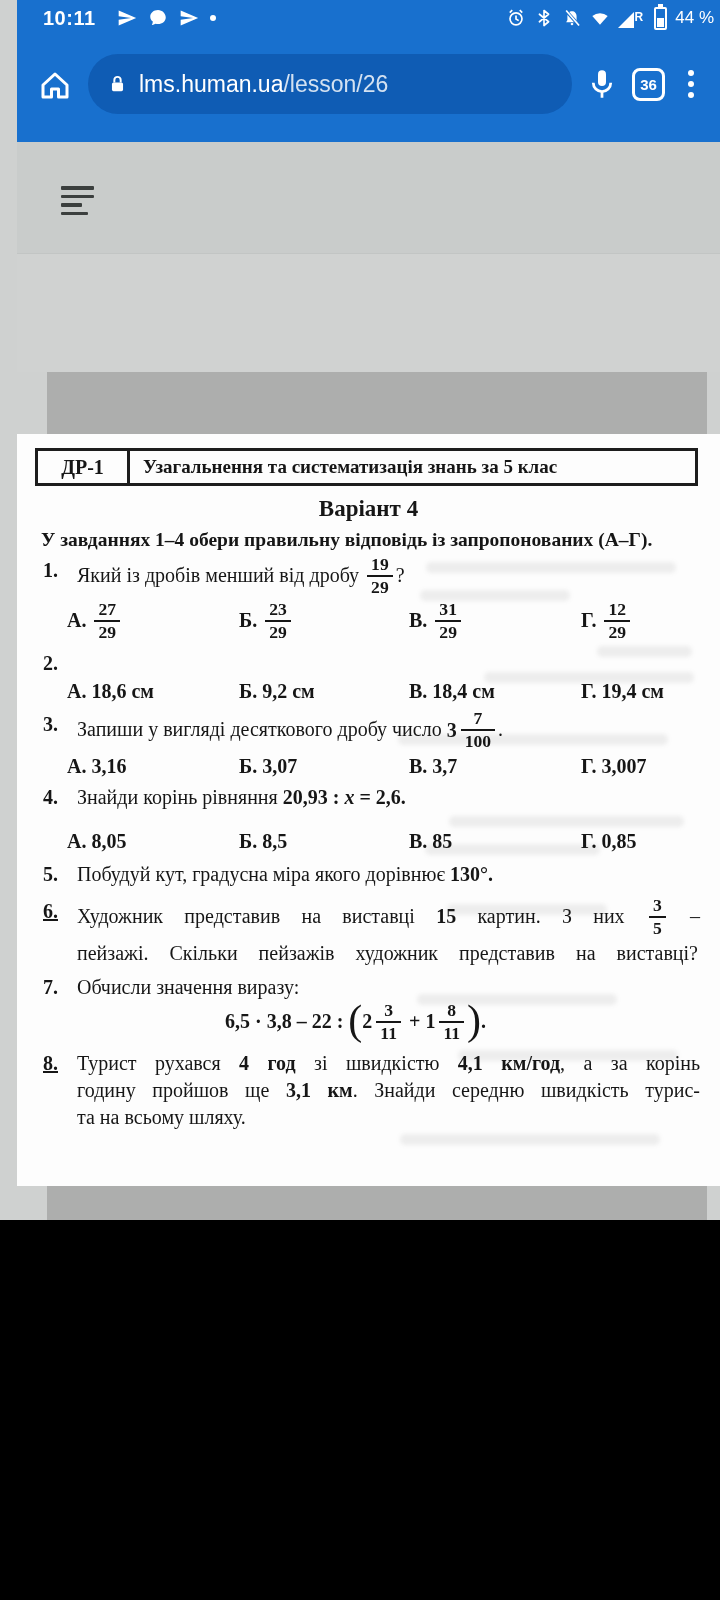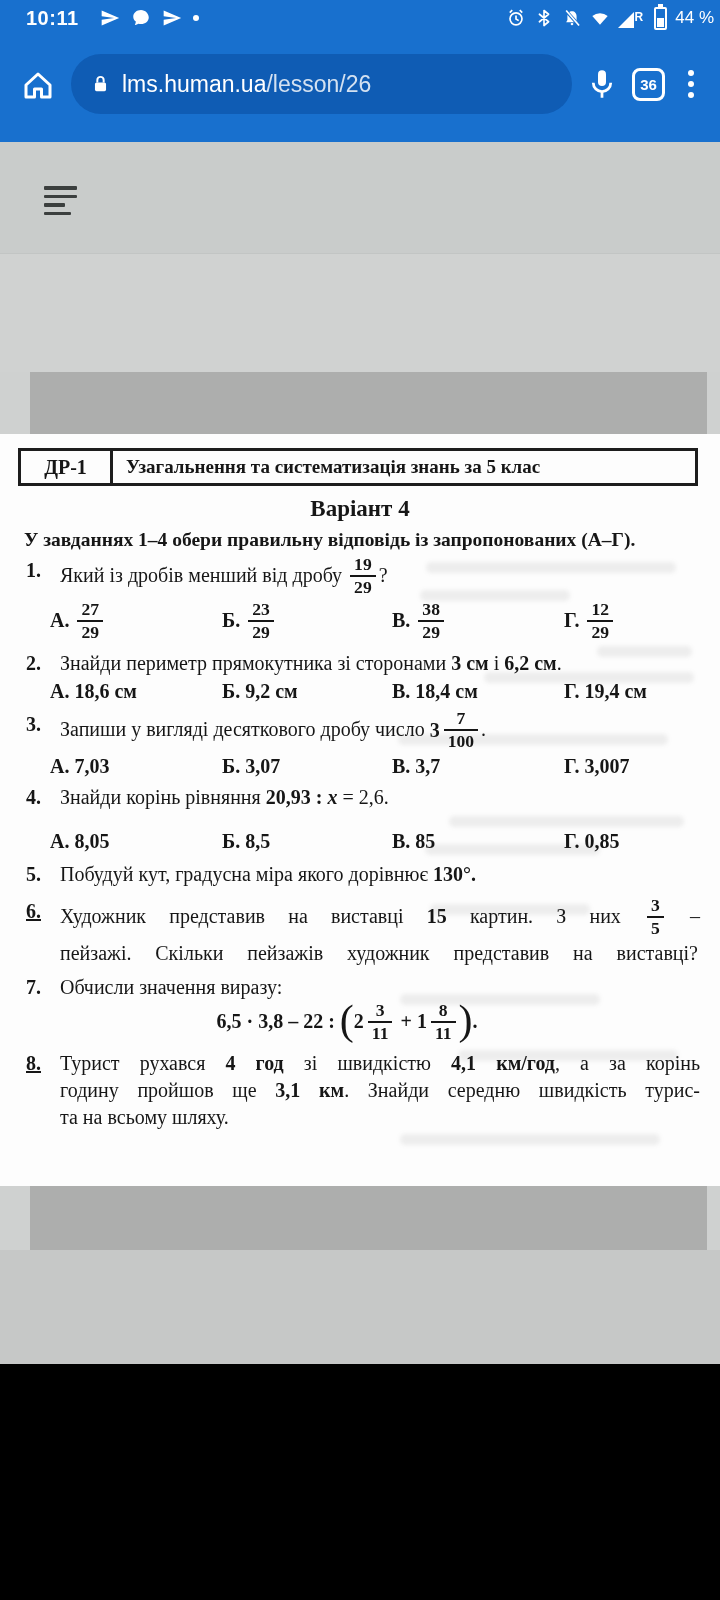--- a/index.html
+++ b/index.html
@@ -1,18 +1,18 @@
 <!DOCTYPE html>
 <html><head>
 <meta charset="utf-8">
 <style>
   * { margin:0; padding:0; box-sizing:border-box; }
   html,body { width:720px; }
   body { font-family:"Liberation Sans", sans-serif; background:#000; }
-  .screen { position:relative; width:720px; height:1364px; overflow:hidden; display:flex; flex-direction:column; background:#CFD1D0; }
+  .screen { position:relative; width:720px; height:1220px; overflow:hidden; display:flex; flex-direction:column; background:#CFD1D0;padding-left:17px; }
 
   
   .status-bar { height:36px; background:#1870CE; display:flex; align-items:center; justify-content:space-between; padding:0 6px 0 26px; color:#fff; flex:none; }
   .sb-left { display:flex; align-items:center; gap:11px; }
   .sb-time { font-size:20px; font-weight:bold; letter-spacing:.5px; margin-right:10px; }
   .sb-ico { width:20px; height:20px; display:block; }
   .sb-dot { width:6px; height:6px; border-radius:50%; background:#fff; }
   .sb-right { display:flex; align-items:center; gap:8px; }
   .sig-wrap { display:flex; align-items:flex-start; }
   .sig-tri { width:0; height:0; border-left:16px solid transparent; border-bottom:16px solid #fff; margin-top:3px; }
@@ -210,57 +210,56 @@
     <div class="opts">
       <span><span style="font-weight: bold;">А. </span><span class="frac">
             <span class="num">27</span>
             <span class="den">29</span>
           </span></span>
       <span><span style="font-weight: bold;">Б. </span><span class="frac">
             <span class="num">23</span>
             <span class="den">29</span>
           </span></span>
       <span><span style="font-weight: bold;">В. </span><span class="frac">
-            <span class="num">38</span>
+            <span class="num">31</span>
             <span class="den">29</span>
           </span></span>
       <span><span style="font-weight: bold;">Г. </span><span class="frac">
             <span class="num">12</span>
             <span class="den">29</span>
           </span></span>
     </div>
 
     <div class="q">
       <span class="qnum">2.</span>
-      <span class="qtext"><span>Знайди периметр прямокутника зі сторонами </span><span style="font-weight: bold;">3 см</span><span> і </span><span style="font-weight: bold;">6,2 см</span><span>.</span></span>
     </div>
     <div class="opts">
       <span><span style="font-weight: bold;">А. 18,6 см</span></span>
       <span><span style="font-weight: bold;">Б. 9,2 см</span></span>
       <span><span style="font-weight: bold;">В. 18,4 см</span></span>
       <span><span style="font-weight: bold;">Г. 19,4 см</span></span>
     </div>
 
     <div class="q" style="margin-top:8px;">
       <span class="qnum">3.</span>
       <span class="qtext"><span>Запиши у вигляді десяткового дробу число </span><span class="whole">3</span><span class="frac">
             <span class="num">7</span>
             <span class="den">100</span>
           </span><span>.</span></span>
     </div>
     <div class="opts" style="margin-top:2px;">
-      <span><span style="font-weight: bold;">А. 7,03</span></span>
+      <span><span style="font-weight: bold;">А. 3,16</span></span>
       <span><span style="font-weight: bold;">Б. 3,07</span></span>
       <span><span style="font-weight: bold;">В. 3,7</span></span>
       <span><span style="font-weight: bold;">Г. 3,007</span></span>
     </div>
 
     <div class="q">
       <span class="qnum">4.</span>
-      <span class="qtext"><span>Знайди корінь рівняння </span><span style="font-weight: bold;">20,93 : </span><span style="font-weight: bold; font-style: italic;">x</span><span style="font-weight: normal;"> = 2,6.</span></span>
+      <span class="qtext"><span>Знайди корінь рівняння </span><span style="font-weight: bold;">20,93 : </span><span style="font-weight: bold; font-style: italic;">x</span><span style="font-weight: bold;"> = 2,6.</span></span>
     </div>
     <div class="opts" style="margin-top:20px;">
       <span><span style="font-weight: bold;">А. 8,05</span></span>
       <span><span style="font-weight: bold;">Б. 8,5</span></span>
       <span><span style="font-weight: bold;">В. 85</span></span>
       <span><span style="font-weight: bold;">Г. 0,85</span></span>
     </div>
 
     <div class="q" style="margin-top:8px;">
       <span class="qnum">5.</span>

